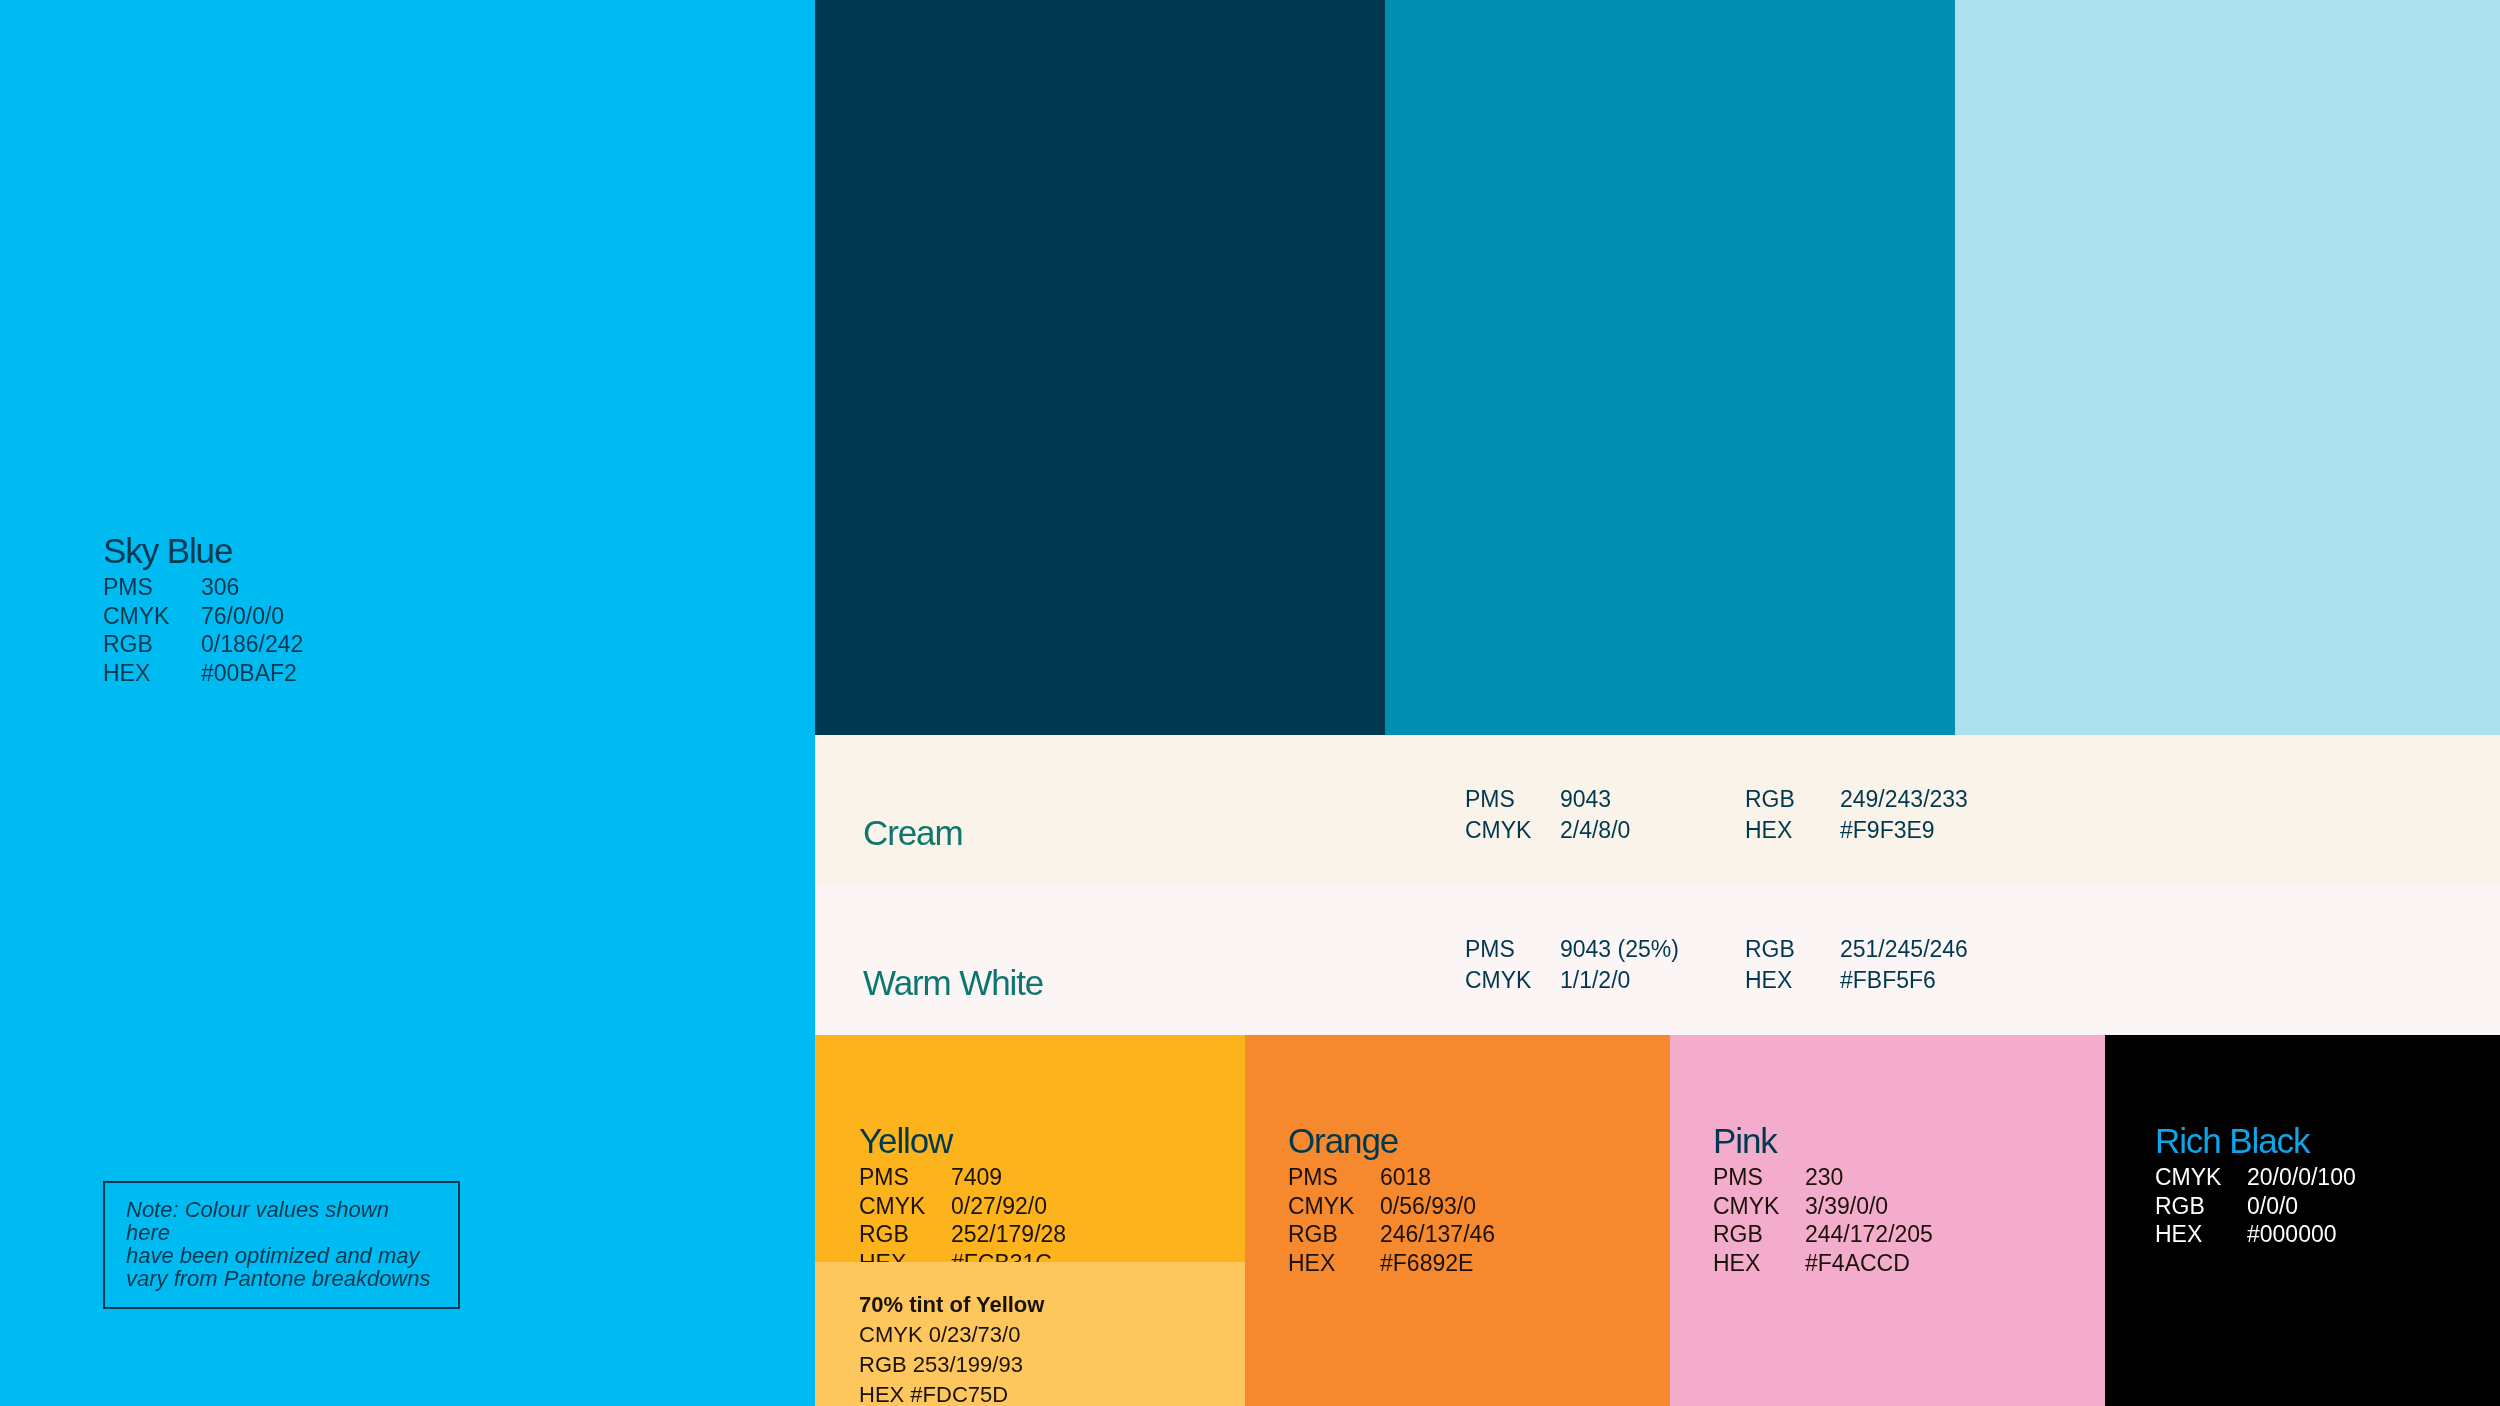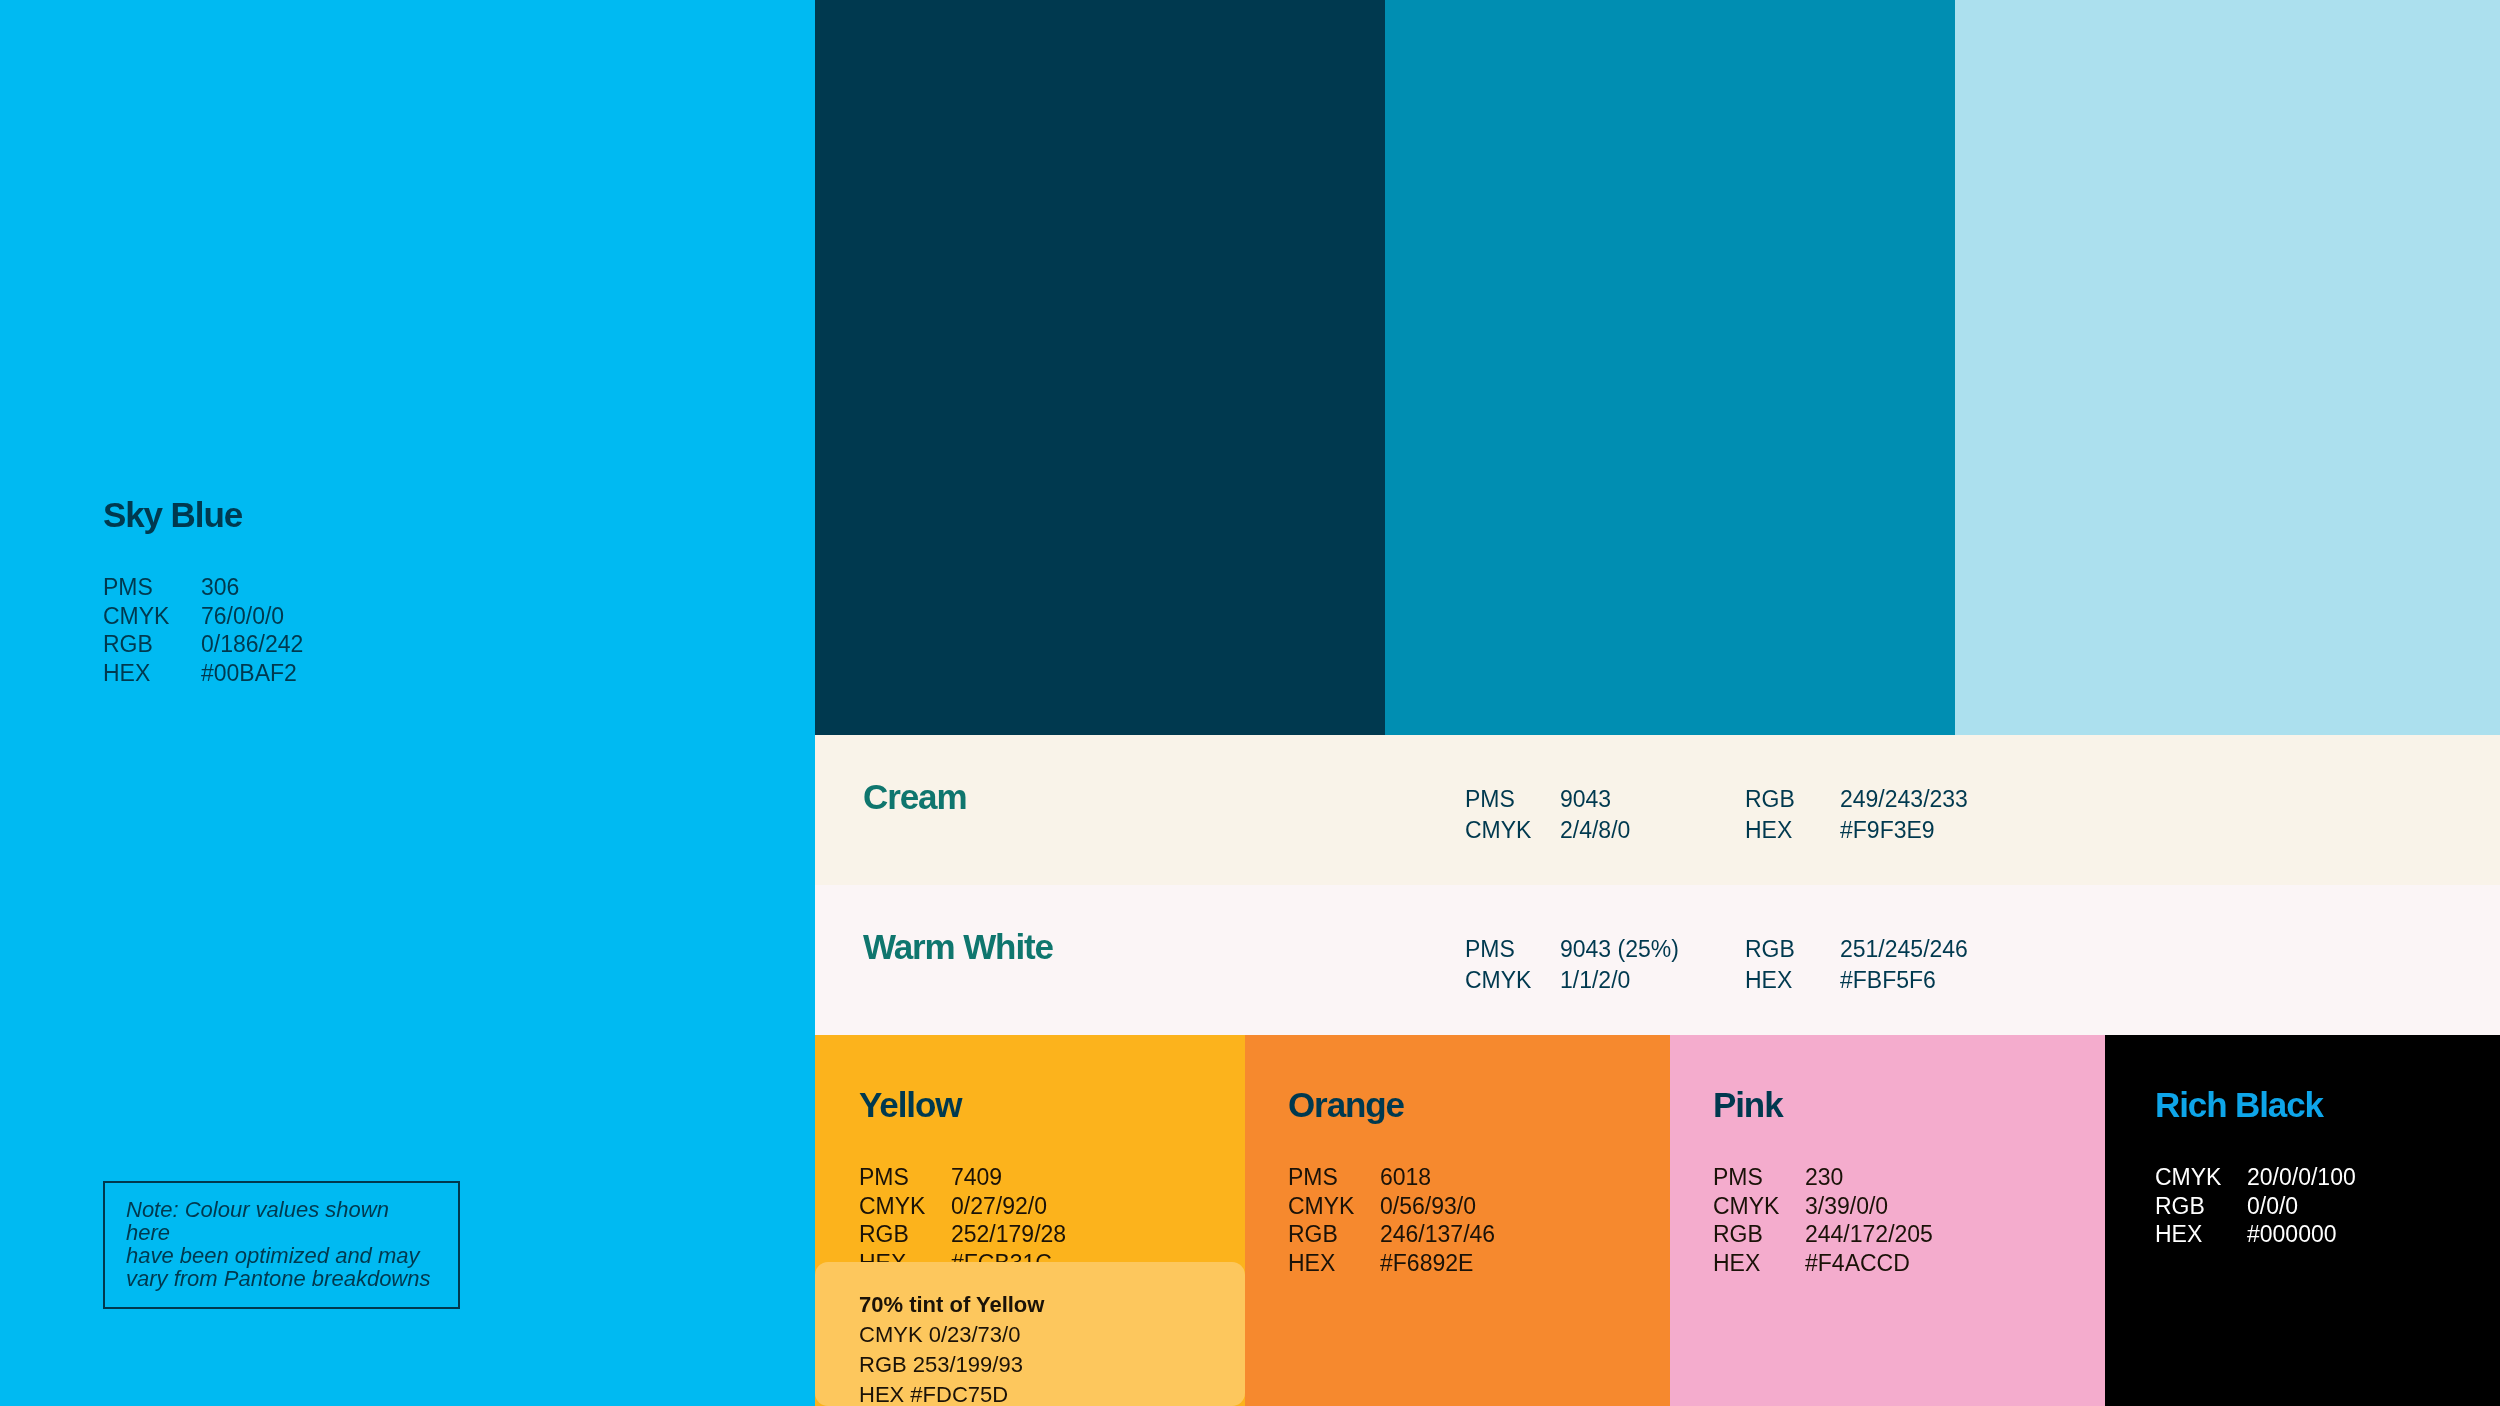--- a/index.html
+++ b/index.html
@@ -79,24 +79,25 @@
     line-height: 1;
   }
 
   
   .swatch {
     position: absolute;
     box-sizing: border-box;
   }
   .swatch-name {
     position: absolute;
-    font-weight: bold;
+    font-weight: normal;
     letter-spacing: -1.1px;
     line-height: 1;
     white-space: nowrap;
+    margin-top: 36px;
   }
 
   
   .spec {
     position: absolute;
     display: grid;
     grid-template-columns: auto auto;
     column-gap: 0;
     row-gap: 0;
     font-size: 23px;
@@ -195,21 +196,20 @@
     left: 0;
     right: 0;
     bottom: 0;
     height: 144px;
     box-sizing: border-box;
     padding: 28px 0 0 44px;
     font-size: 22px;
     line-height: 30px;
     color: #1a1208;
     white-space: nowrap;
-    border-radius: 13px;
   }
   .tint-band .tint-title { font-weight: bold; }
   #tint-yellow { background: #FDC75D; }
   #tint-pink   { background: #F7C1E2; padding-left: 43px; }
 
   
   .note-box {
     position: absolute;
     left: 103px;
     top: 1181px;

